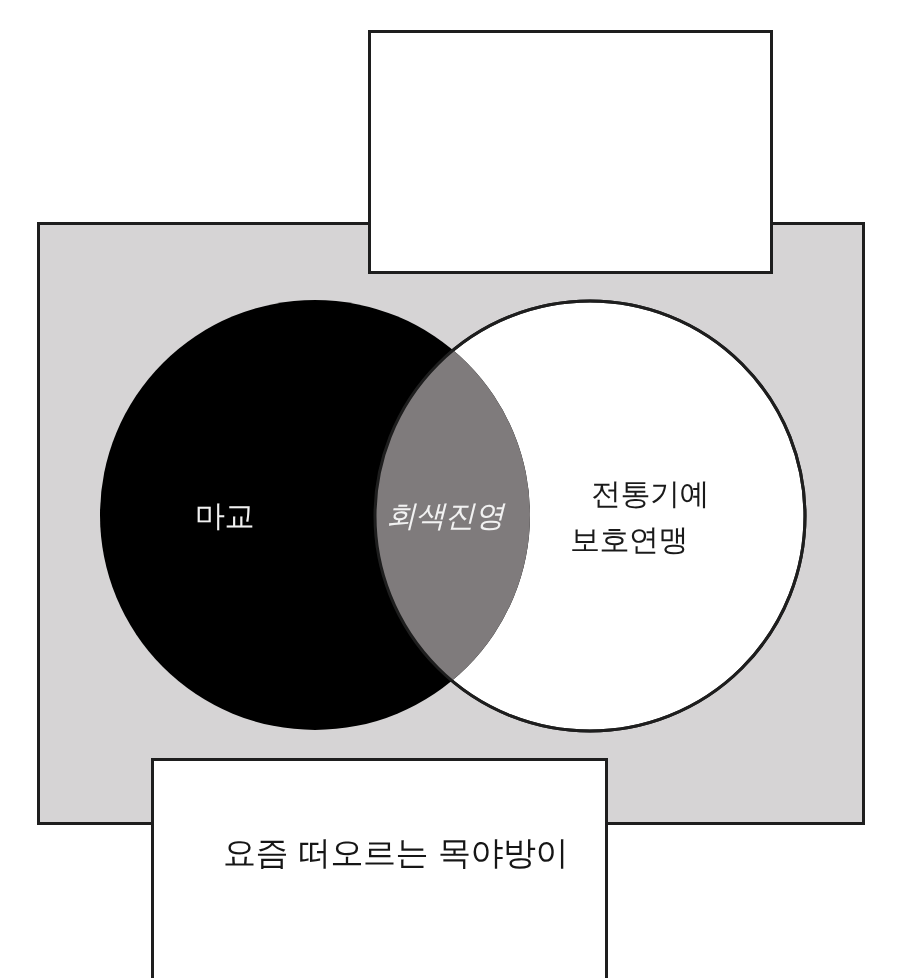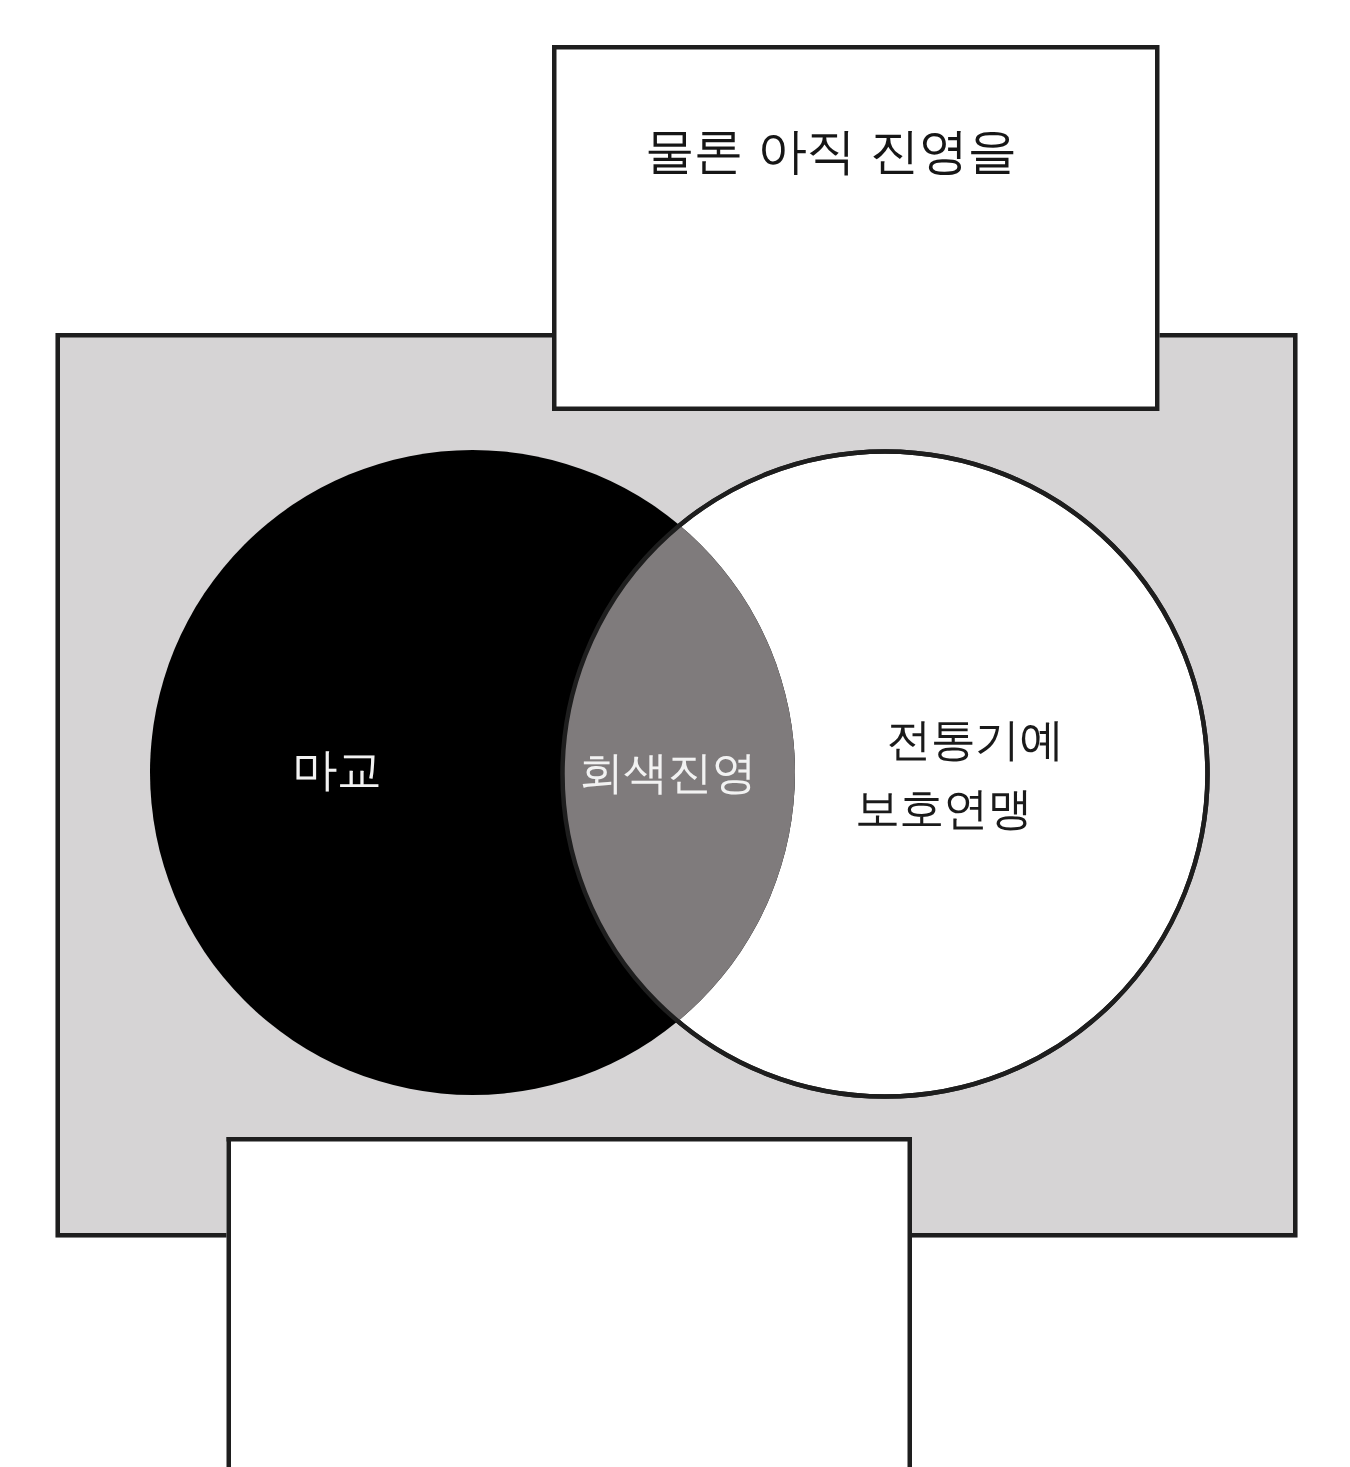--- a/index.html
+++ b/index.html
@@ -82,23 +82,23 @@
 
   <circle cx="590" cy="516" r="215" fill="#ffffff" stroke="#1e1e1e" stroke-width="3"></circle>
 
   <circle cx="315" cy="515" r="215" fill="#000000"></circle>
 
   <circle cx="590" cy="516" r="215" fill="#7f7b7c" clip-path="url(#clip-left)"></circle>
 
   <circle cx="590" cy="516" r="215" fill="none" stroke="#1e1e1e" stroke-width="3"></circle>
 </svg>
 
-<div class="venn-label label-light" style="left:195px; top:498px;font-family:Liberation Mono, monospace;">마교</div>
-<div class="venn-label label-light" style="left:386px; top:498px;">회색진영</div>
+<div class="venn-label label-light" style="left:195px; top:498px;">마교</div>
+<div class="venn-label label-light" style="left:386px; top:498px;font-style:italic;">회색진영</div>
 <div class="venn-label label-dark" style="left:591px; top:476px;">전통기예</div>
 <div class="venn-label label-dark" style="left:570px; top:522px;">보호연맹</div>
 
 <div class="caption-box caption-top">
-  <div class="caption-line" style="left:59px; top:48px;">물론 아직 진영을</div>
 </div>
 
 <div class="caption-box caption-bottom">
+  <div class="caption-line" style="left:69px; top:72px;">요즘 떠오르는 목야방이</div>
 </div>
 
 </body></html>

